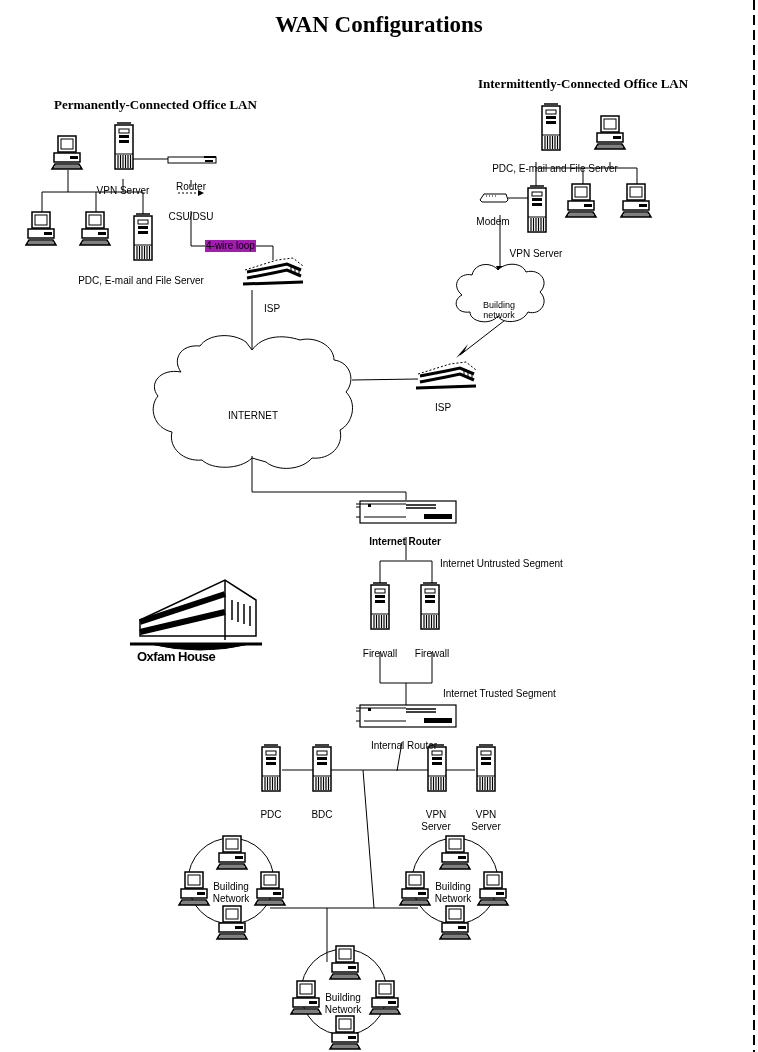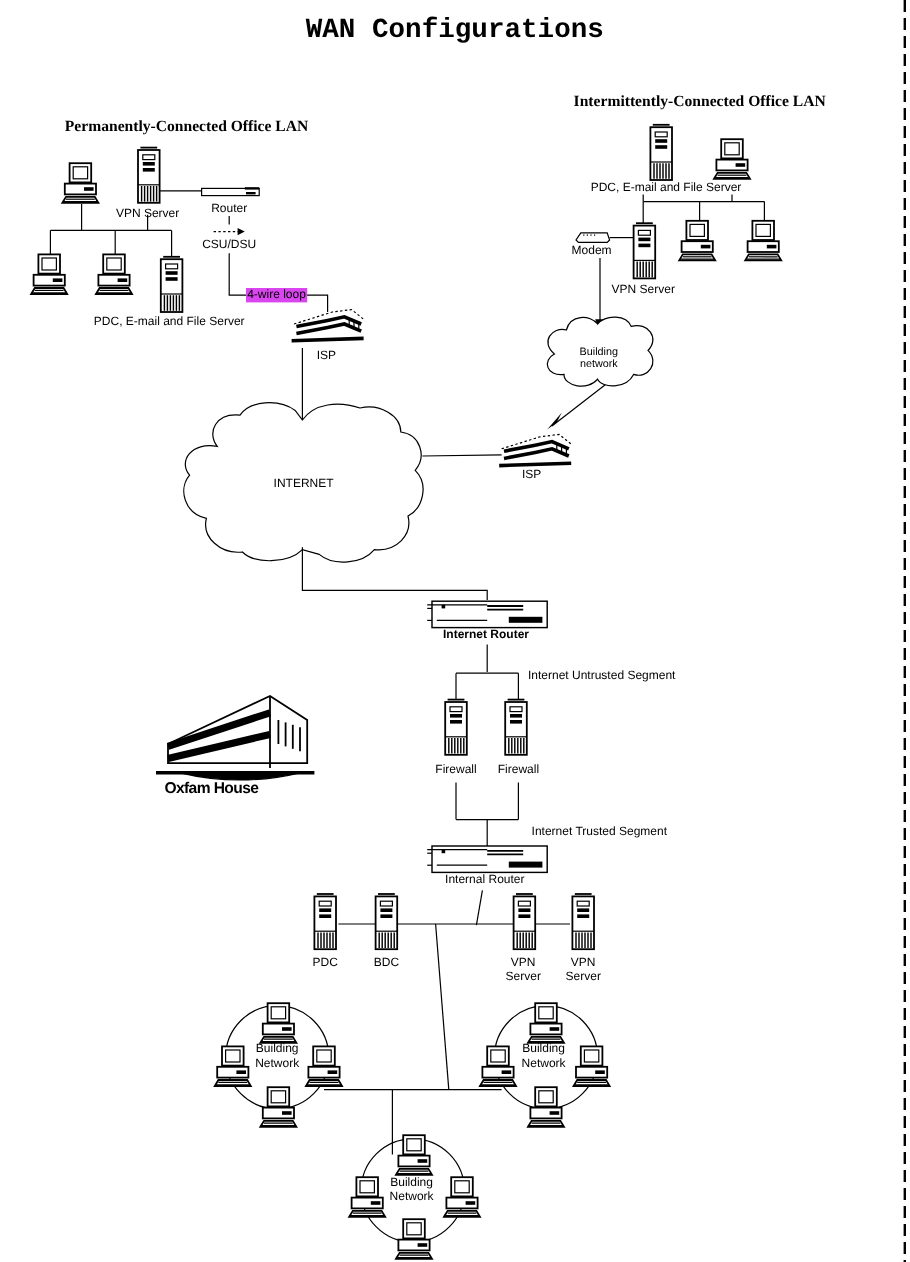--- a/index.html
+++ b/index.html
@@ -1,23 +1,23 @@
 <!DOCTYPE html>
 <html><head>
 <meta charset="utf-8">
 <style>
   html, body { margin: 0; padding: 0; background: #fff; }
   body { width: 758px; height: 1052px; position: relative; overflow: hidden;
          font-family: "Liberation Sans", sans-serif; color: #000; }
   .abs { position: absolute; }
-  .title { font-family: Liberation Mono, monospace; font-weight: bold; font-size: 23px;
+  .title { font-family: Liberation Serif, serif; font-weight: bold; font-size: 23px;
            left: 0; width: 758px; top: 12px; text-align: center; }
   .section { font-family: "Liberation Serif", serif; font-weight: bold; font-size: 13px; white-space: nowrap; }
   .lbl { font-size: 10px; white-space: nowrap; line-height: 12px; }
-  .lbl.c { transform: translateX(-50%); text-align: center; }
+  .lbl.c { transform: translateX(-50%); text-align: center; margin-top: 12px; }
   .brand { font-weight: bold; font-size: 13px; letter-spacing: -0.5px; }
   svg.canvas { position: absolute; left: 0; top: 0; }
   .edge { position: absolute; right: 2px; top: 0; width: 4px; height: 1052px; }
 </style>
 </head>
 <body>
 
 <svg class="canvas" width="758" height="1052" viewBox="0 0 758 1052">
   <defs>
 
@@ -239,21 +239,21 @@
     <use href="#pc" x="330" y="1016"></use>
   </g>
 </svg>
 
 <div class="abs title">WAN Configurations</div>
 
 <div class="abs section" style="left:54px; top:97px;">Permanently-Connected Office LAN</div>
 <div class="abs lbl c" style="left:123px; top:173px;">VPN Server</div>
 <div class="abs lbl c" style="left:191px; top:169px;">Router</div>
 <div class="abs lbl c" style="left:191px; top:199px;">CSU/DSU</div>
-<div class="abs lbl" style="left:205px; top:240px; background:#d946ef; padding:0 1px;">4-wire loop</div>
+<div class="abs lbl" style="left:205px; top:240px; background:#a21caf; padding:0 1px;">4-wire loop</div>
 <div class="abs lbl c" style="left:141px; top:263px;">PDC, E-mail and File Server</div>
 <div class="abs lbl c" style="left:272px; top:291px; background:#fff;">ISP</div>
 
 <div class="abs section" style="left:478px; top:76px;text-align:right;">Intermittently-Connected Office LAN</div>
 <div class="abs lbl c" style="left:555px; top:151px;">PDC, E-mail and File Server</div>
 <div class="abs lbl c" style="left:493px; top:204px;">Modem</div>
 <div class="abs lbl c" style="left:536px; top:236px;">VPN Server</div>
 <div class="abs lbl c" style="left:499px; top:288px; font-size:9px; line-height:10px;">
   <div>Building</div>
   <div>network</div>

